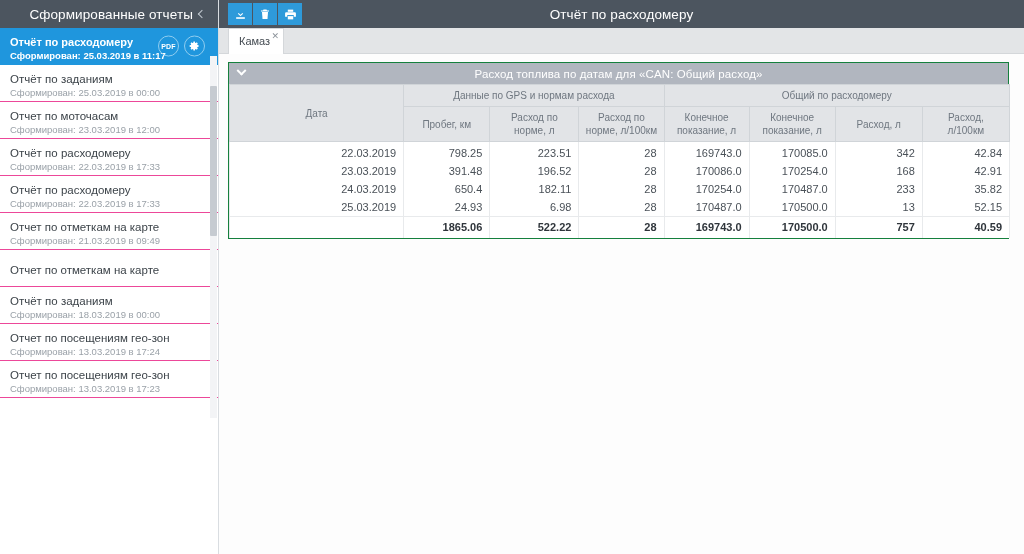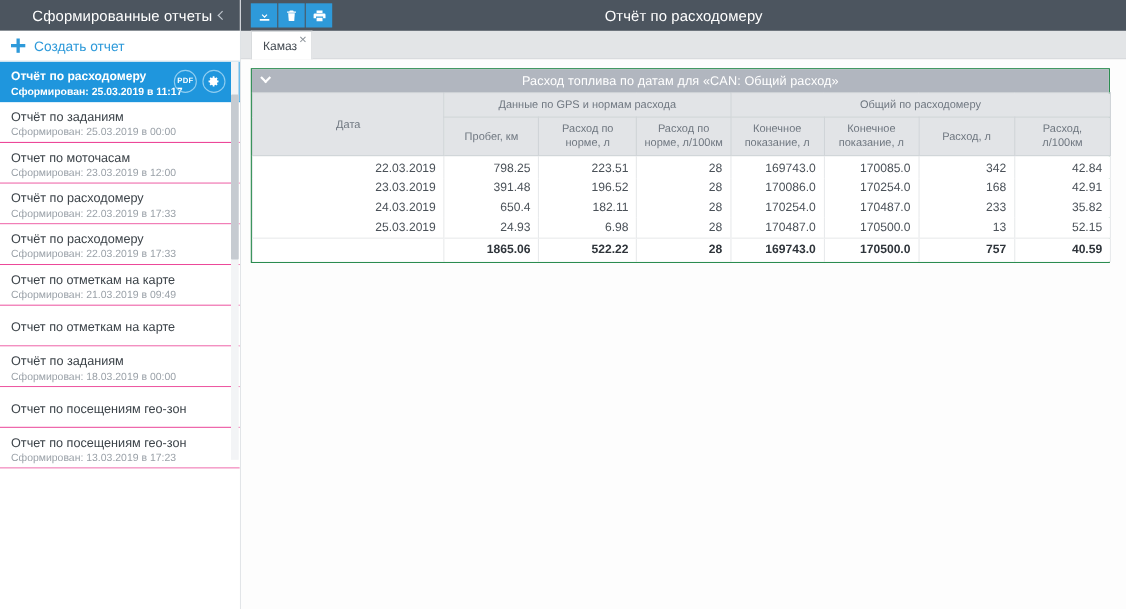--- a/index.html
+++ b/index.html
@@ -207,21 +207,21 @@
     font-size: 13.5px;
     pointer-events: none;
     letter-spacing: .1px;
   }
 
   .tabbar {
     height: 26px;
     flex: 0 0 26px;
     background: #e3e5e7;
     display: flex;
-    align-items: flex-start;
+    align-items: center;
     padding-left: 9px;
     border-bottom: 1px solid #d4d7da;
   }
   .tab {
     height: 26px;
     background: #ffffff;
     padding: 0 13px 0 10px;
     display: flex;
     align-items: center;
     position: relative;
@@ -328,24 +328,20 @@
 
   <aside class="sidebar">
 
     <div class="sidebar-header">
       <span class="sidebar-header-title">Сформированные отчеты</span>
       <span class="collapse-btn">
         <i class="chev-left"></i>
       </span>
     </div>
 
-    <div class="create-row">
-      <span class="plus-icon"></span>
-      <span class="create-label">Создать отчет</span>
-    </div>
 
     <div class="report-list">
 
       <div class="report-item selected">
         <span class="ri-title">Отчёт по расходомеру</span>
         <span class="ri-sub">Сформирован: 25.03.2019 в 11:17</span>
         <span class="ri-actions">
           <span class="ri-badge">PDF</span>
           <span class="ri-gear">
             <svg class="gear-svg" viewBox="0 0 24 24" fill="#ffffff" aria-hidden="true">
@@ -378,20 +374,21 @@
       </div>
       <div class="report-item">
         <span class="ri-title">Отчет по отметкам на карте</span>
       </div>
       <div class="report-item">
         <span class="ri-title">Отчёт по заданиям</span>
         <span class="ri-sub">Сформирован: 18.03.2019 в 00:00</span>
       </div>
       <div class="report-item">
         <span class="ri-title">Отчет по посещениям гео-зон</span>
+        <span class="ri-sub">Сформирован: 13.03.2019 в 17:24</span>
       </div>
       <div class="report-item">
         <span class="ri-title">Отчет по посещениям гео-зон</span>
         <span class="ri-sub">Сформирован: 13.03.2019 в 17:23</span>
       </div>
 
     </div>
 
     <div class="sidebar-filler"></div>
 

